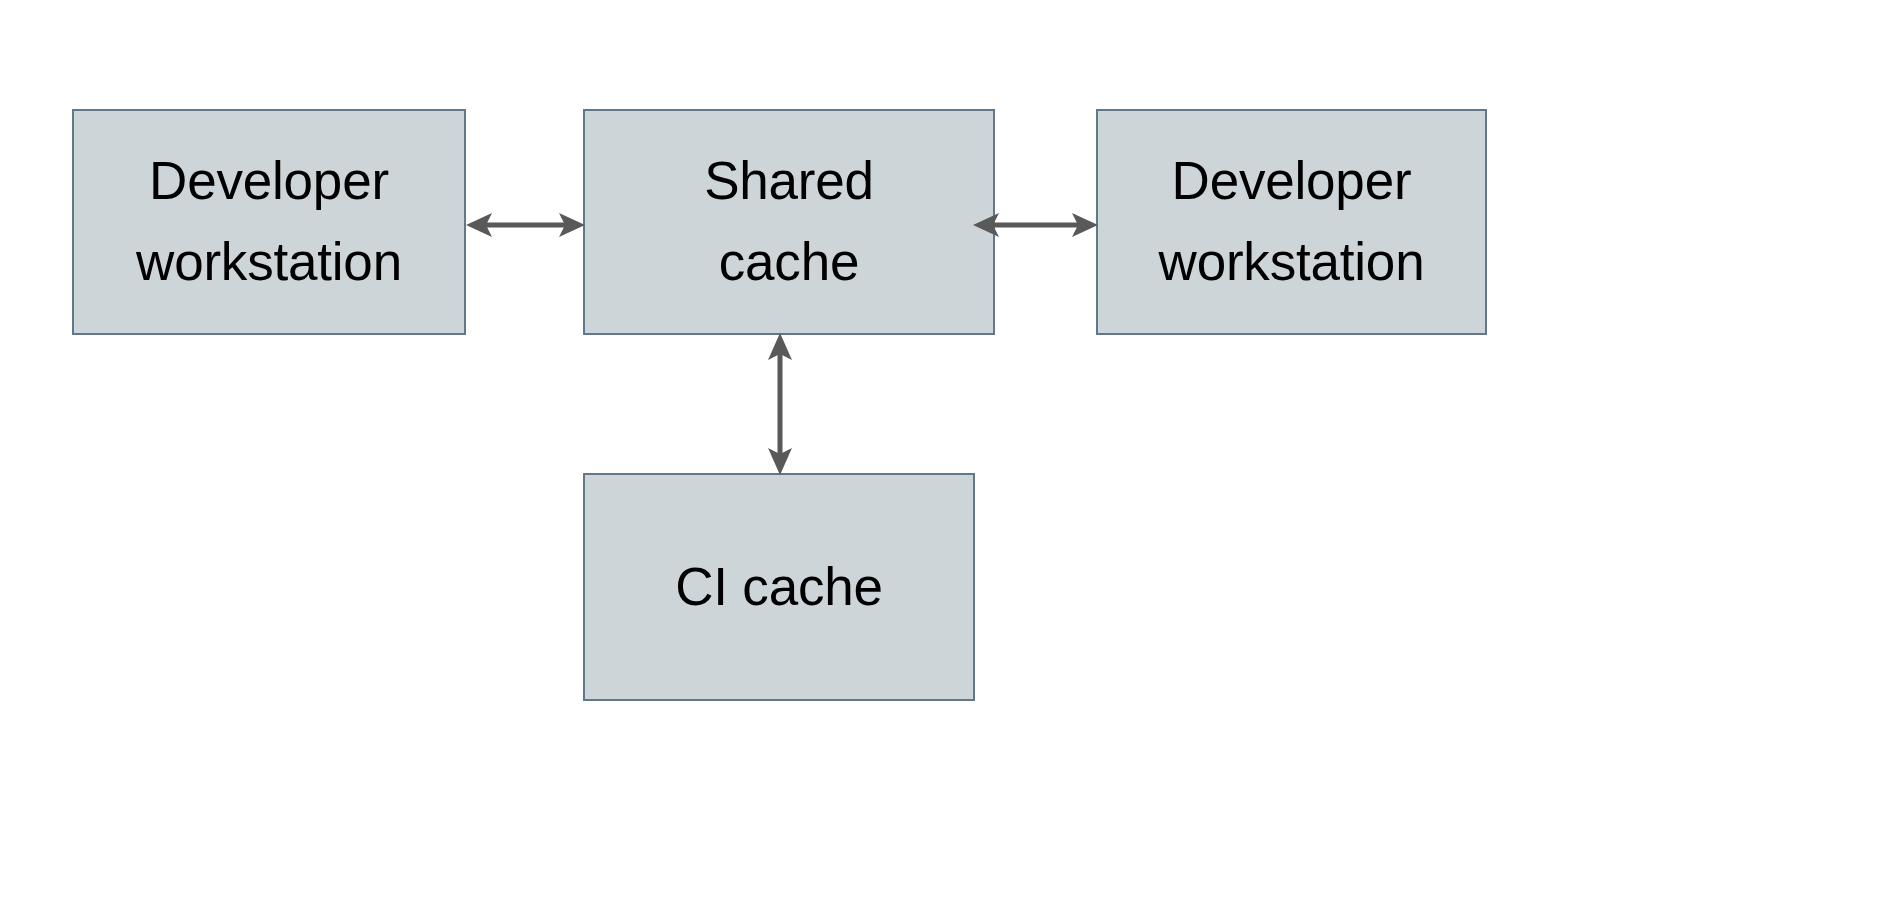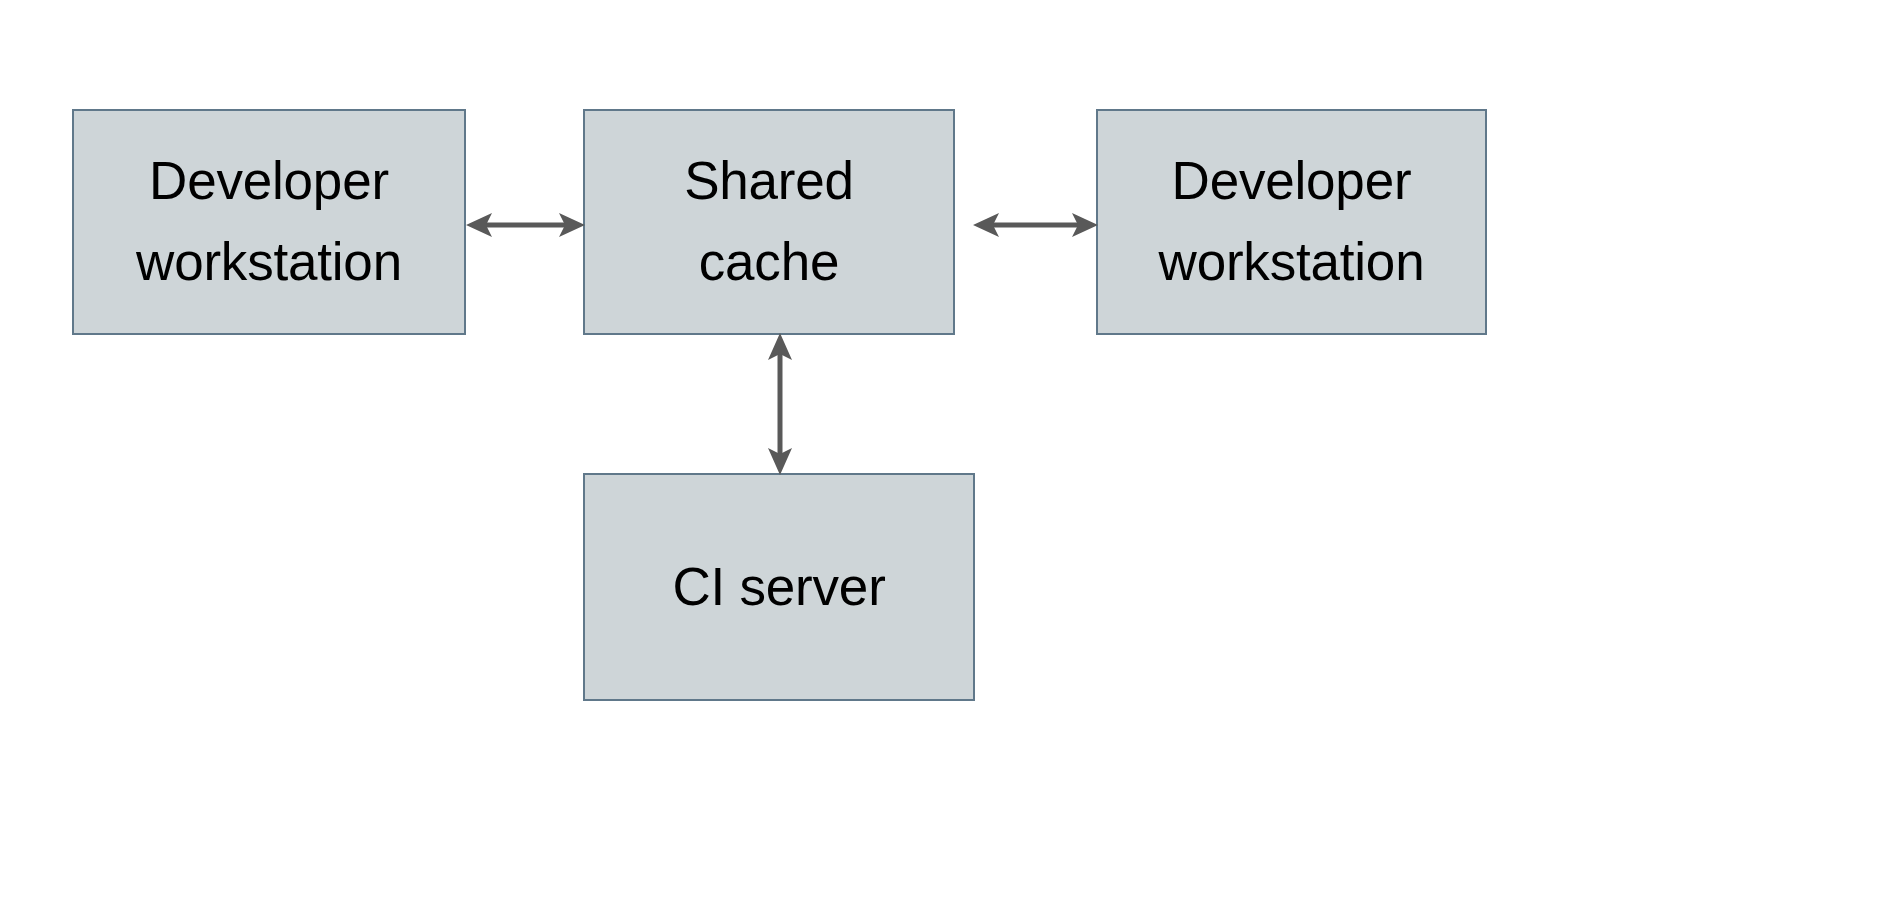--- a/index.html
+++ b/index.html
@@ -34,21 +34,21 @@
     color: #000000;
     font-family: "Liberation Sans", sans-serif;
     font-size: 53px;
     font-weight: 400;
     line-height: 1.52;
     letter-spacing: -0.2px;
     white-space: pre-line;
     padding: 0 8px;
   }
   #node-dev-left  { left: 72px;   top: 85px;  width: 394px; height: 226px; }
-  #node-cache     { left: 583px;  top: 85px;  width: 372px; height: 226px; }
+  #node-cache     { left: 583px;  top: 85px;  width: 412px; height: 226px; }
   #node-dev-right { left: 1096px; top: 85px;  width: 391px; height: 226px; }
   #node-ci        { left: 583px;  top: 449px; width: 392px; height: 228px; }
 
   .edge {
     position: absolute;
   }
   #edge-left-cache  { left: 466px; top: 178px; width: 119px; height: 46px; }
   #edge-cache-right { left: 973px; top: 178px; width: 125px; height: 46px; }
   #edge-cache-ci    { left: 757px; top: 309px; width: 46px;  height: 142px; }
 </style>
@@ -66,21 +66,21 @@
     <span class="node-label">Shared
 cache</span>
   </div>
 
   <div class="node" id="node-dev-right">
     <span class="node-label">Developer
 workstation</span>
   </div>
 
   <div class="node" id="node-ci">
-    <span class="node-label">CI server</span>
+    <span class="node-label">CI cache</span>
   </div>
 
   <svg class="edge" id="edge-left-cache" viewBox="0 0 119 46" width="119" height="46">
     <line x1="17" y1="23" x2="102" y2="23" stroke="#595959" stroke-width="5"></line>
     <path d="M 0 23 L 26 11 L 20 23 L 26 35 Z" fill="#595959"></path>
     <path d="M 119 23 L 93 11 L 99 23 L 93 35 Z" fill="#595959"></path>
   </svg>
 
   <svg class="edge" id="edge-cache-right" viewBox="0 0 125 46" width="125" height="46">
     <line x1="17" y1="23" x2="108" y2="23" stroke="#595959" stroke-width="5"></line>

